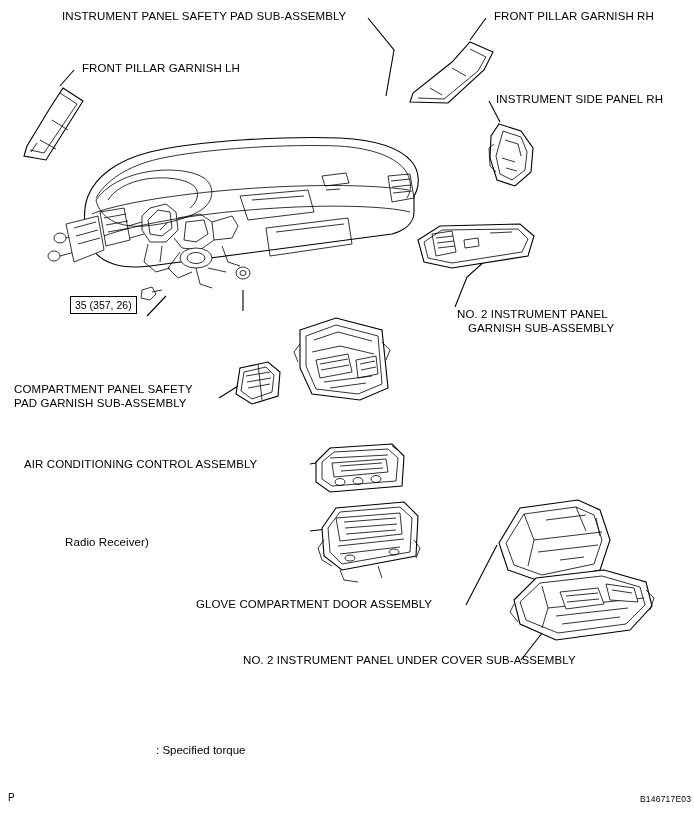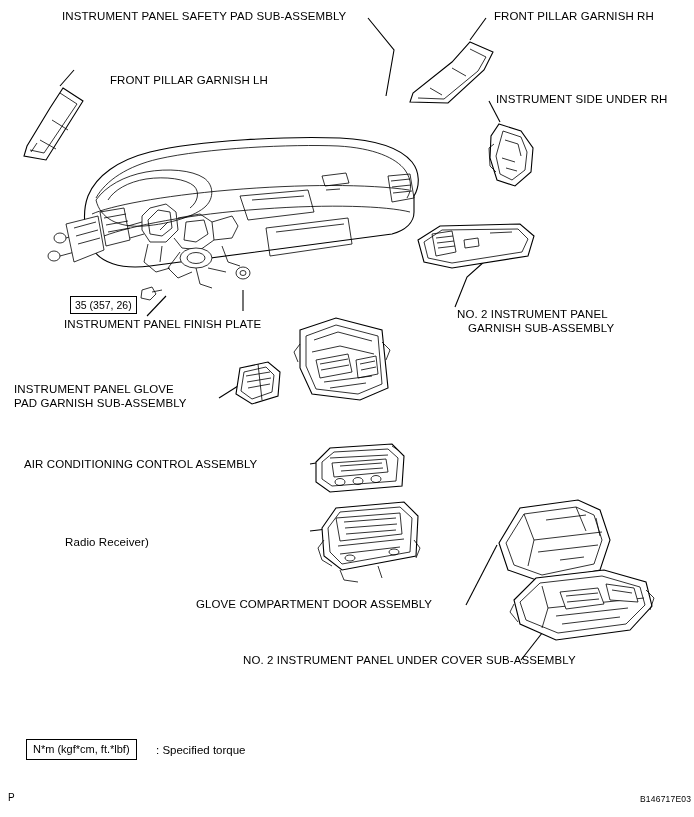--- a/index.html
+++ b/index.html
@@ -287,41 +287,39 @@
       <path class="thin" d="M514 604 L510 612 L518 622"></path>
       <path class="thin" d="M646 590 L654 598 L650 610"></path>
     </g>
 
   </svg>
 
   <div class="label" style="left:62px; top:10px;">INSTRUMENT PANEL SAFETY PAD SUB-ASSEMBLY</div>
 
   <div class="label" style="left:494px; top:10px;">FRONT PILLAR GARNISH RH</div>
 
-  <div class="label" style="left:82px; top:74px;margin-left:28px;">FRONT PILLAR GARNISH LH</div>
-
-  <div class="label" style="left:496px; top:93px;">INSTRUMENT SIDE UNDER RH</div>
+  <div class="label" style="left:82px; top:62px;">FRONT PILLAR GARNISH LH</div>
+
+  <div class="label" style="left:496px; top:93px;">INSTRUMENT SIDE PANEL RH</div>
 
   <div class="torque-box" style="left:70px; top:296px;text-align:center;">35 (357, 26)</div>
 
-  <div class="label" style="left:64px; top:318px;">INSTRUMENT PANEL FINISH PLATE</div>
 
   <div class="label" style="left:457px; top:308px;">NO. 2 INSTRUMENT PANEL</div>
   <div class="label" style="left:468px; top:322px;">GARNISH SUB-ASSEMBLY</div>
 
-  <div class="label" style="left:14px; top:383px;">INSTRUMENT PANEL GLOVE</div>
+  <div class="label" style="left:14px; top:383px;">COMPARTMENT PANEL SAFETY</div>
   <div class="label" style="left:14px; top:397px;">PAD GARNISH SUB-ASSEMBLY</div>
 
   <div class="label" style="left:24px; top:458px;">AIR CONDITIONING CONTROL ASSEMBLY</div>
 
   <div class="label" style="left:65px; top:536px;">Radio Receiver)</div>
 
   <div class="label" style="left:196px; top:598px;">GLOVE COMPARTMENT DOOR ASSEMBLY</div>
 
   <div class="label" style="left:200px; top:654px;padding-left:43px;">NO. 2 INSTRUMENT PANEL UNDER COVER SUB-ASSEMBLY</div>
 
-  <div class="legend-box" style="left:26px; top:739px;">N*m (kgf*cm, ft.*lbf)</div>
   <div class="legend-text" style="left:156px; top:744px;">: Specified torque</div>
 
   <div class="page-mark" style="left:8px; top:792px;">P</div>
   <div class="corner-code" style="left:640px; top:794px;">B146717E03</div>
 
 </div>
 
 </body></html>

